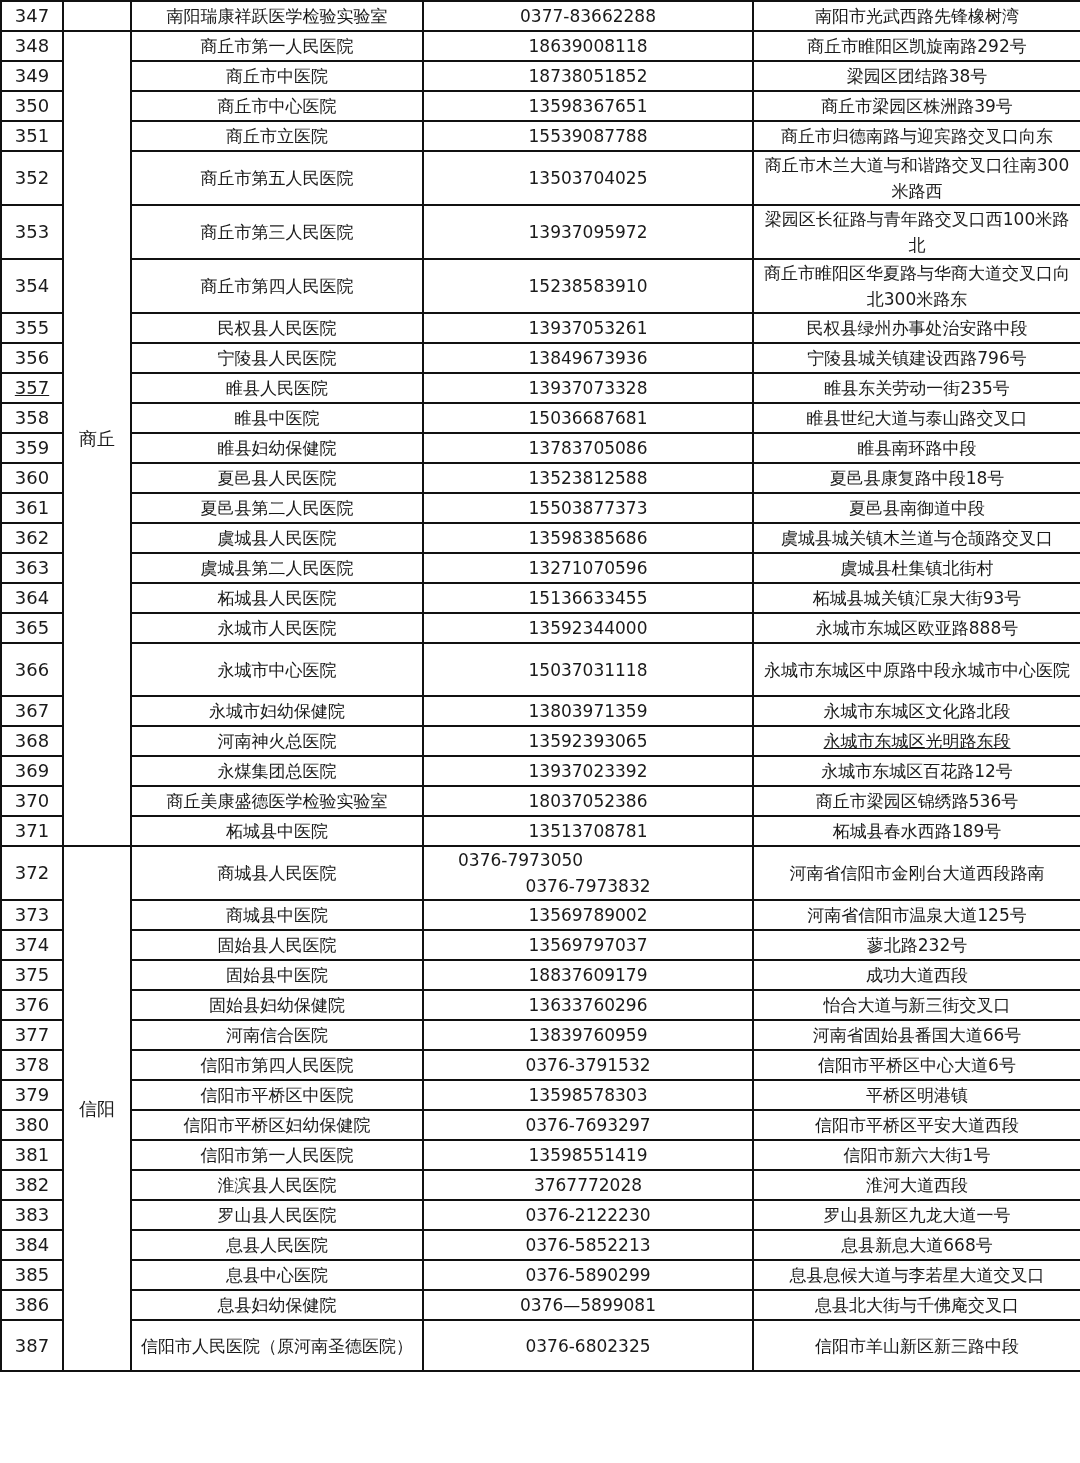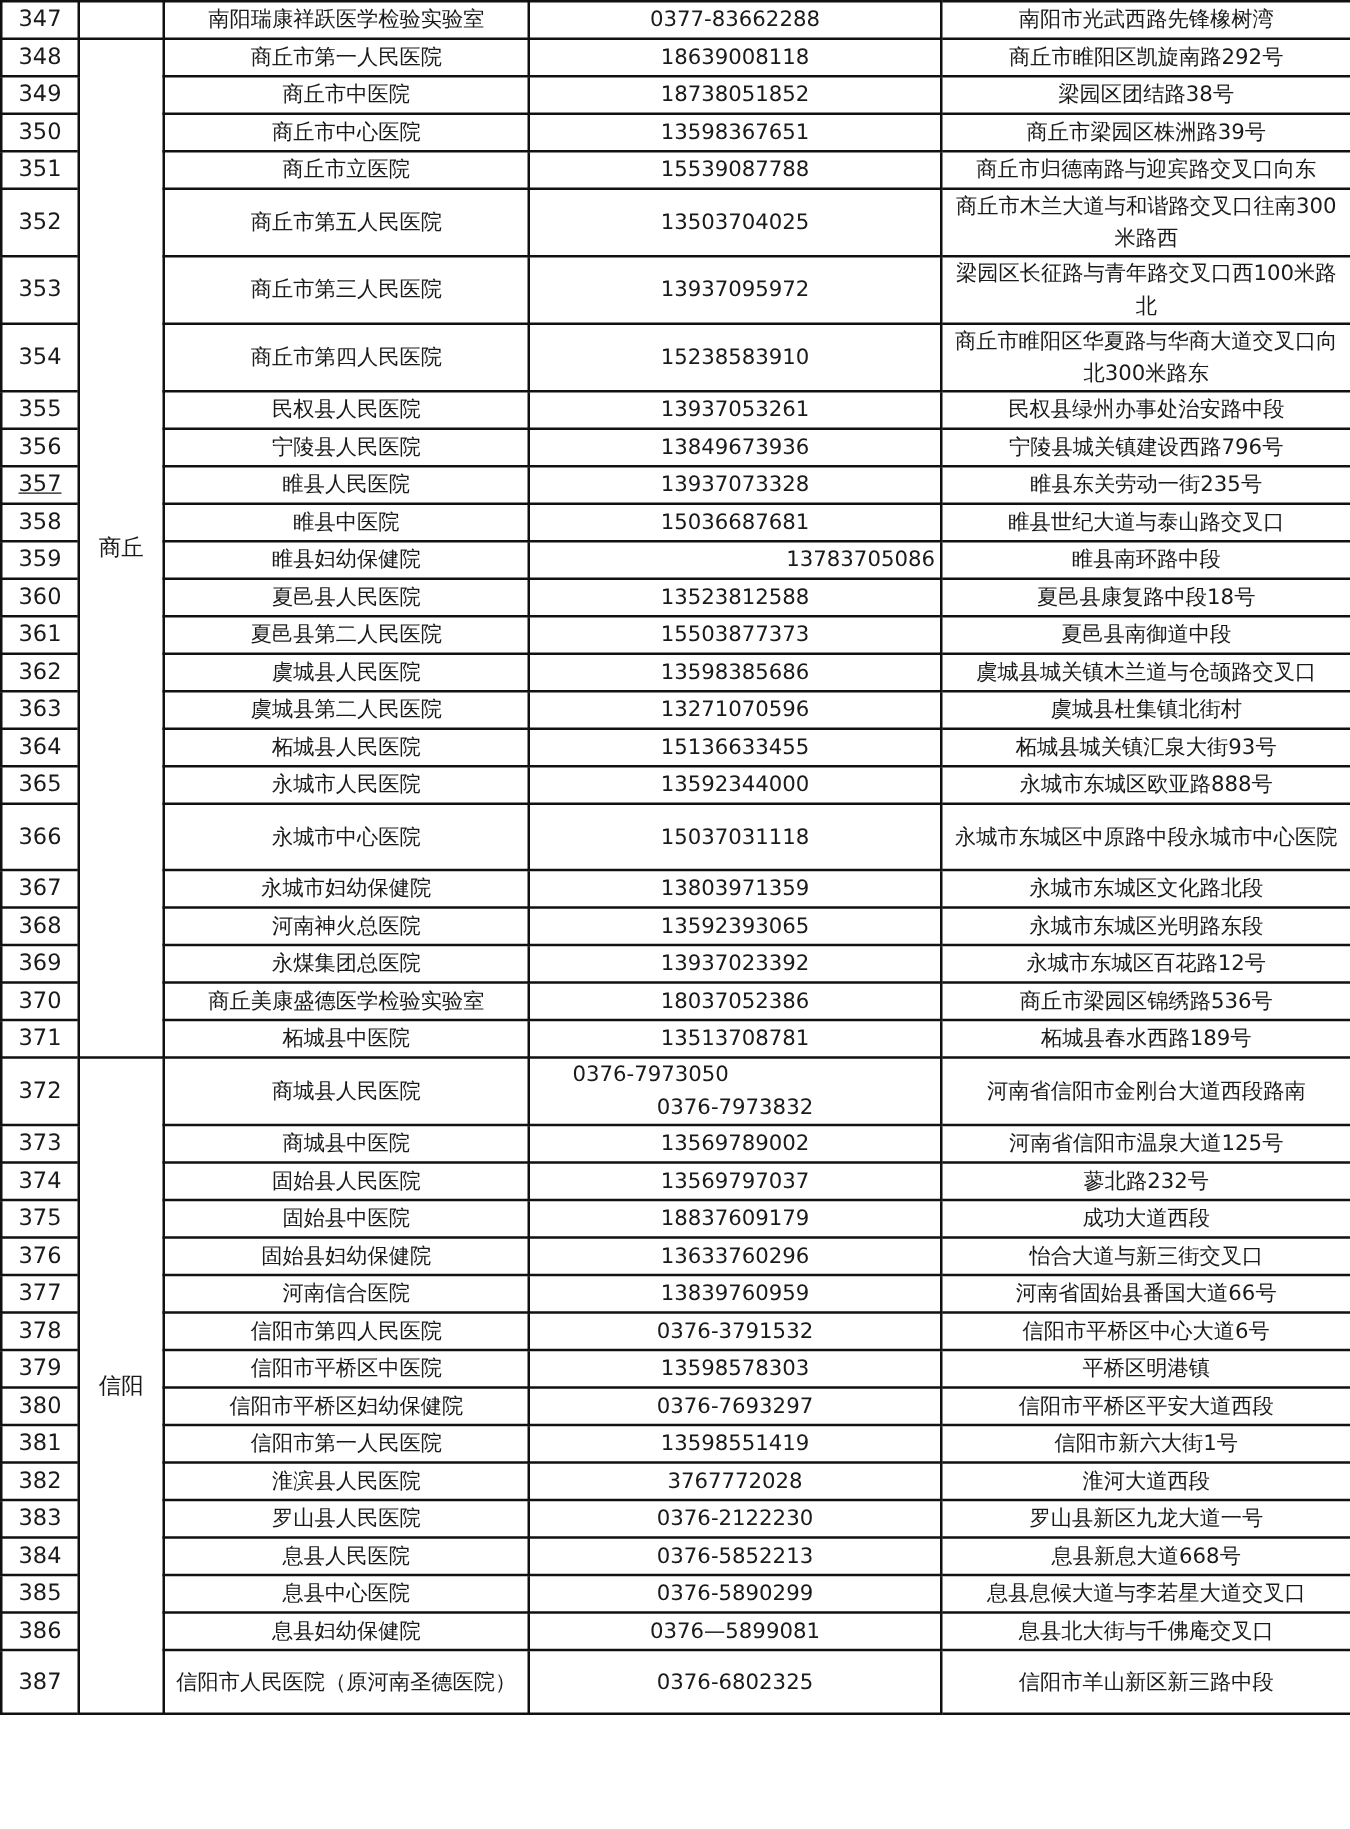--- a/index.html
+++ b/index.html
@@ -94,21 +94,21 @@
       </tr>
       <tr>
         <td class="num" style="height: 28px;">358</td>
         <td class="name" style="height: 28px;">睢县中医院</td>
         <td class="phone" style="height: 28px; text-align: center;">15036687681</td>
         <td class="addr" style="height: 28px;">睢县世纪大道与泰山路交叉口</td>
       </tr>
       <tr>
         <td class="num" style="height: 28px;">359</td>
         <td class="name" style="height: 28px;">睢县妇幼保健院</td>
-        <td class="phone" style="height: 28px; text-align: right;">13783705086</td>
+        <td class="phone" style="height: 28px;">13783705086</td>
         <td class="addr" style="height: 28px;">睢县南环路中段</td>
       </tr>
       <tr>
         <td class="num" style="height: 28px;">360</td>
         <td class="name" style="height: 28px;">夏邑县人民医院</td>
         <td class="phone" style="height: 28px;">13523812588</td>
         <td class="addr" style="height: 28px;">夏邑县康复路中段18号</td>
       </tr>
       <tr>
         <td class="num" style="height: 28px;">361</td>
@@ -149,21 +149,21 @@
       <tr>
         <td class="num" style="height: 28px;">367</td>
         <td class="name" style="height: 28px;">永城市妇幼保健院</td>
         <td class="phone" style="height: 28px;">13803971359</td>
         <td class="addr" style="height: 28px;">永城市东城区文化路北段</td>
       </tr>
       <tr>
         <td class="num" style="height: 28px;">368</td>
         <td class="name" style="height: 28px;">河南神火总医院</td>
         <td class="phone" style="height: 28px;">13592393065</td>
-        <td class="addr" style="height: 28px;">永城市东城区光明路东段</td>
+        <td class="addr" style="height: 28px; text-decoration: underline;">永城市东城区光明路东段</td>
       </tr>
       <tr>
         <td class="num" style="height: 28px;">369</td>
         <td class="name" style="height: 28px;">永煤集团总医院</td>
         <td class="phone" style="height: 28px;">13937023392</td>
         <td class="addr" style="height: 28px;">永城市东城区百花路12号</td>
       </tr>
       <tr>
         <td class="num" style="height: 28px;">370</td>
         <td class="name" style="height: 28px;">商丘美康盛德医学检验实验室</td>

